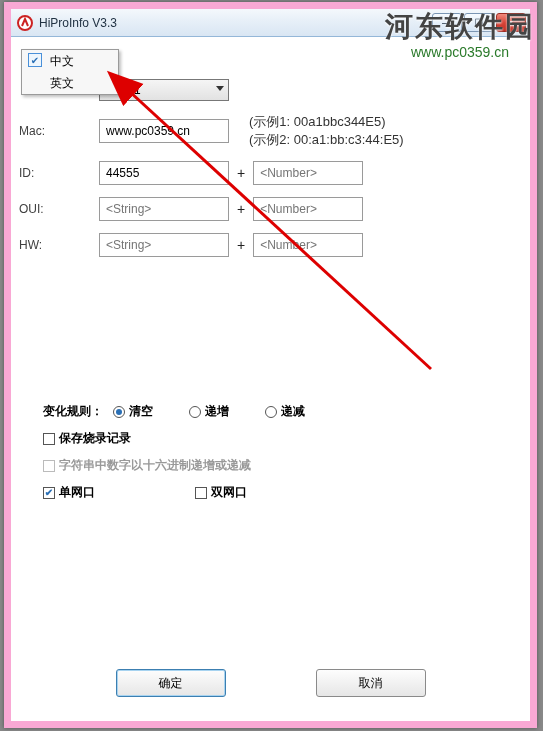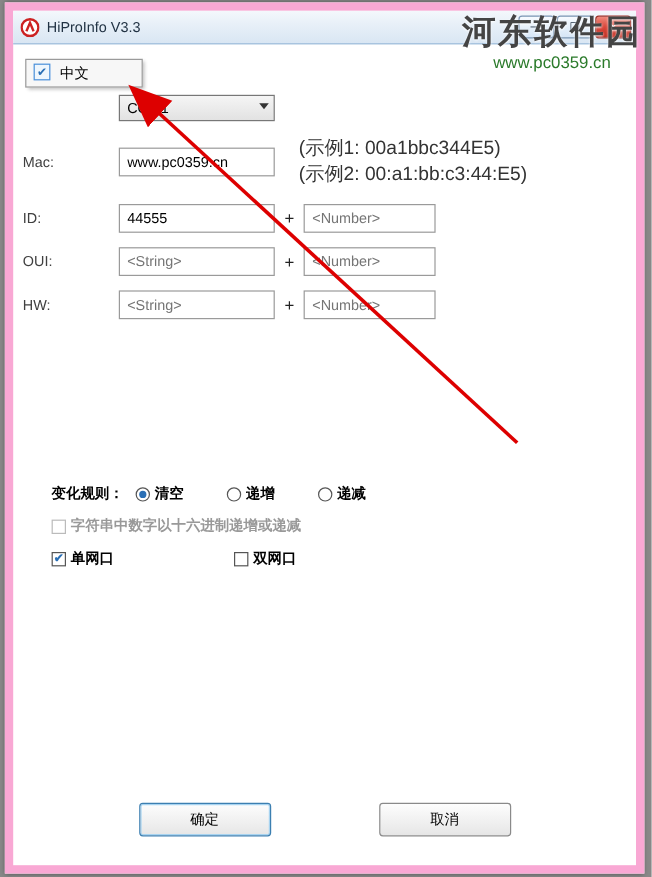--- a/index.html
+++ b/index.html
@@ -114,21 +114,21 @@
     border-left: 4px solid transparent;
     border-right: 4px solid transparent;
     border-top: 5px solid #333;
   }
   .plus {
     margin: 0 8px;
     font-size: 14px;
     color: #222;
   }
   .hint {
-    font-size: 16px;
+    font-size: 13px;
     color: #333;
     line-height: 1.4;
     margin-left: 20px;
   }
   .section-rules {
     position: absolute;
     top: 358px;
     left: 24px; right: 20px;
   }
   .ruleline { display: flex; align-items: center; margin-bottom: 10px; font-weight: bold; }
@@ -270,20 +270,26 @@
         <label class="radio">
           <span class="dot"></span>
           <span>递增</span>
         </label>
         <label class="radio">
           <span class="dot"></span>
           <span>递减</span>
         </label>
       </div>
 
+      <div class="ruleline">
+        <label class="checkbox">
+          <span class="box"></span>
+          <span>保存烧录记录</span>
+        </label>
+      </div>
 
       <div class="ruleline">
         <label class="checkbox disabled">
           <span class="box" style="border-color:#bbb"></span>
           <span>字符串中数字以十六进制递增或递减</span>
         </label>
       </div>
 
       <div class="ruleline" style="margin-top:6px;">
         <label class="checkbox" style="margin-right:100px;">
@@ -304,20 +310,23 @@
       <div class="btn">
         <span>取消</span>
       </div>
     </div>
   </div>
 
   <div class="langmenu">
     <div class="mi">
       <span class="chk">✔</span>
       <span>中文</span>
+    </div>
+    <div class="mi">
+      <span>英文</span>
     </div>
   </div>
 
   <svg class="big-arrow" width="533" height="726" style="left:0;top:0">
     <defs>
       <marker id="ah" markerWidth="14" markerHeight="14" refX="2" refY="5" orient="auto">
         <path d="M0,0 L12,5 L0,10 Z" fill="#d00"></path>
       </marker>
     </defs>
     <line x1="420" y1="360" x2="118" y2="82" stroke="#d00" stroke-width="3" marker-end="url(#ah)"></line>

